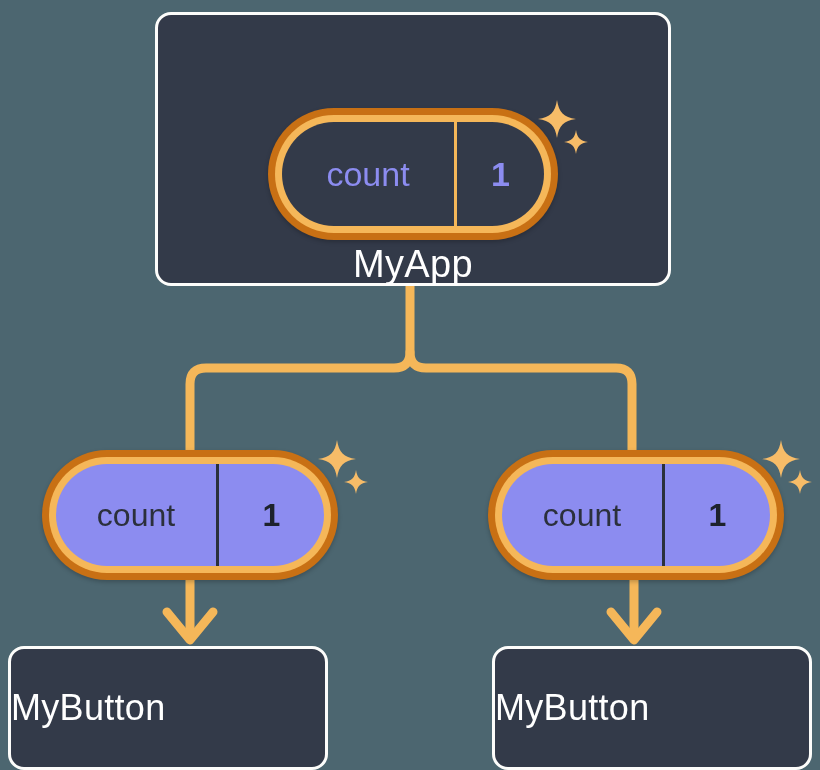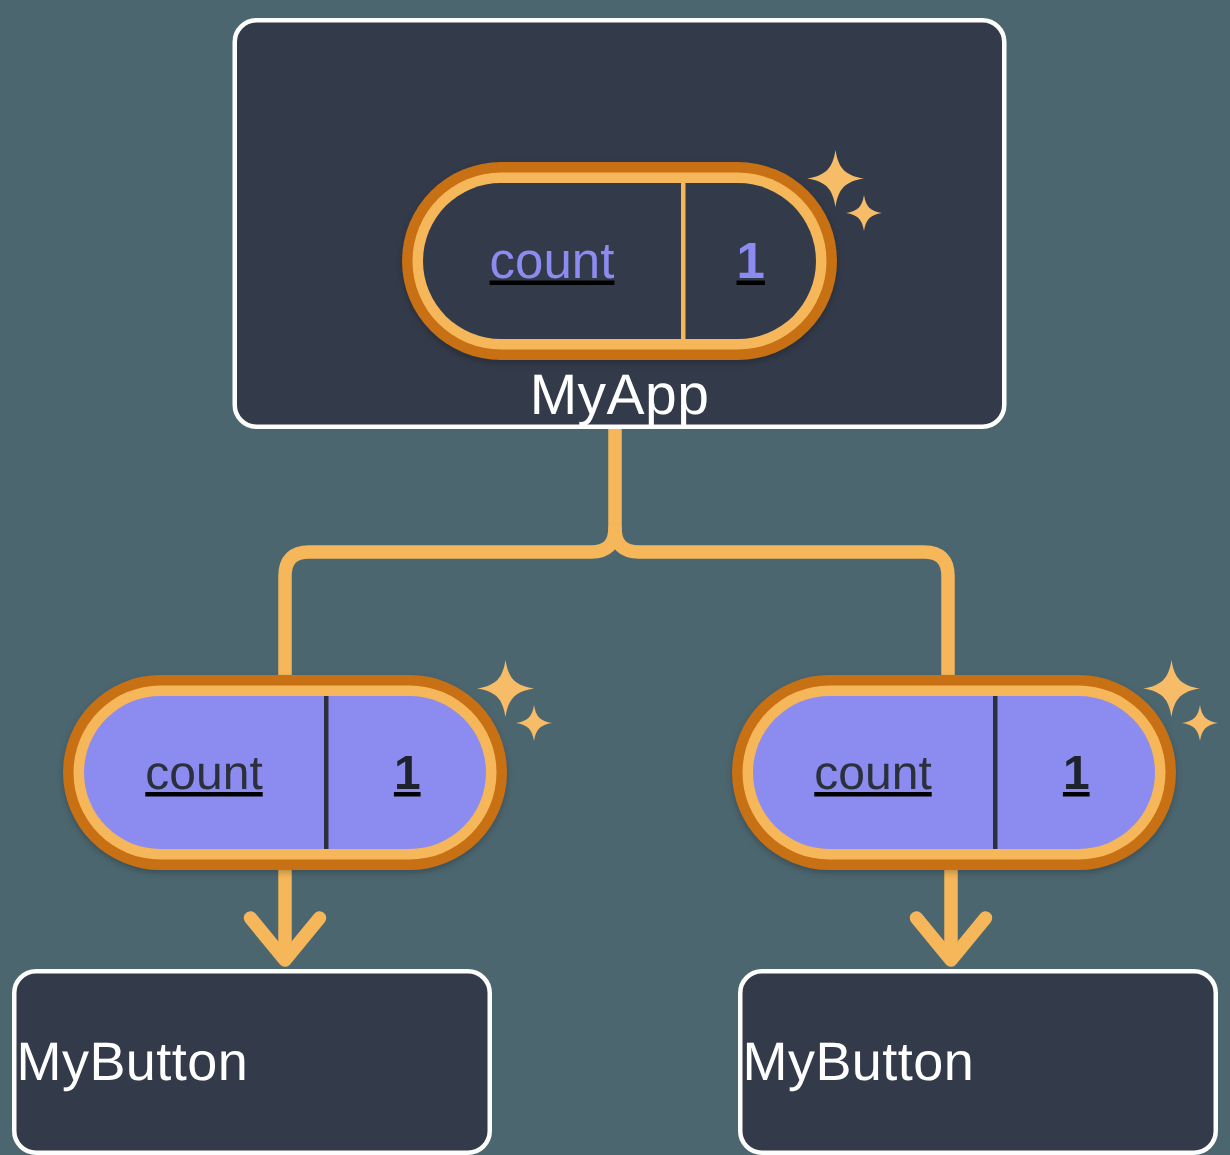--- a/index.html
+++ b/index.html
@@ -97,21 +97,20 @@
     padding: 7px;
   }
   .pill-inner {
     box-sizing: border-box;
     width: 100%;
     height: 100%;
     border-radius: 999px;
     display: flex;
     align-items: stretch;
     overflow: hidden;
-    text-decoration: underline;
   }
   .pill-key, .pill-val {
     display: flex;
     align-items: center;
     justify-content: center;
     line-height: 1;
   }
   .pill-key {
     flex: 0 0 auto;
   }

